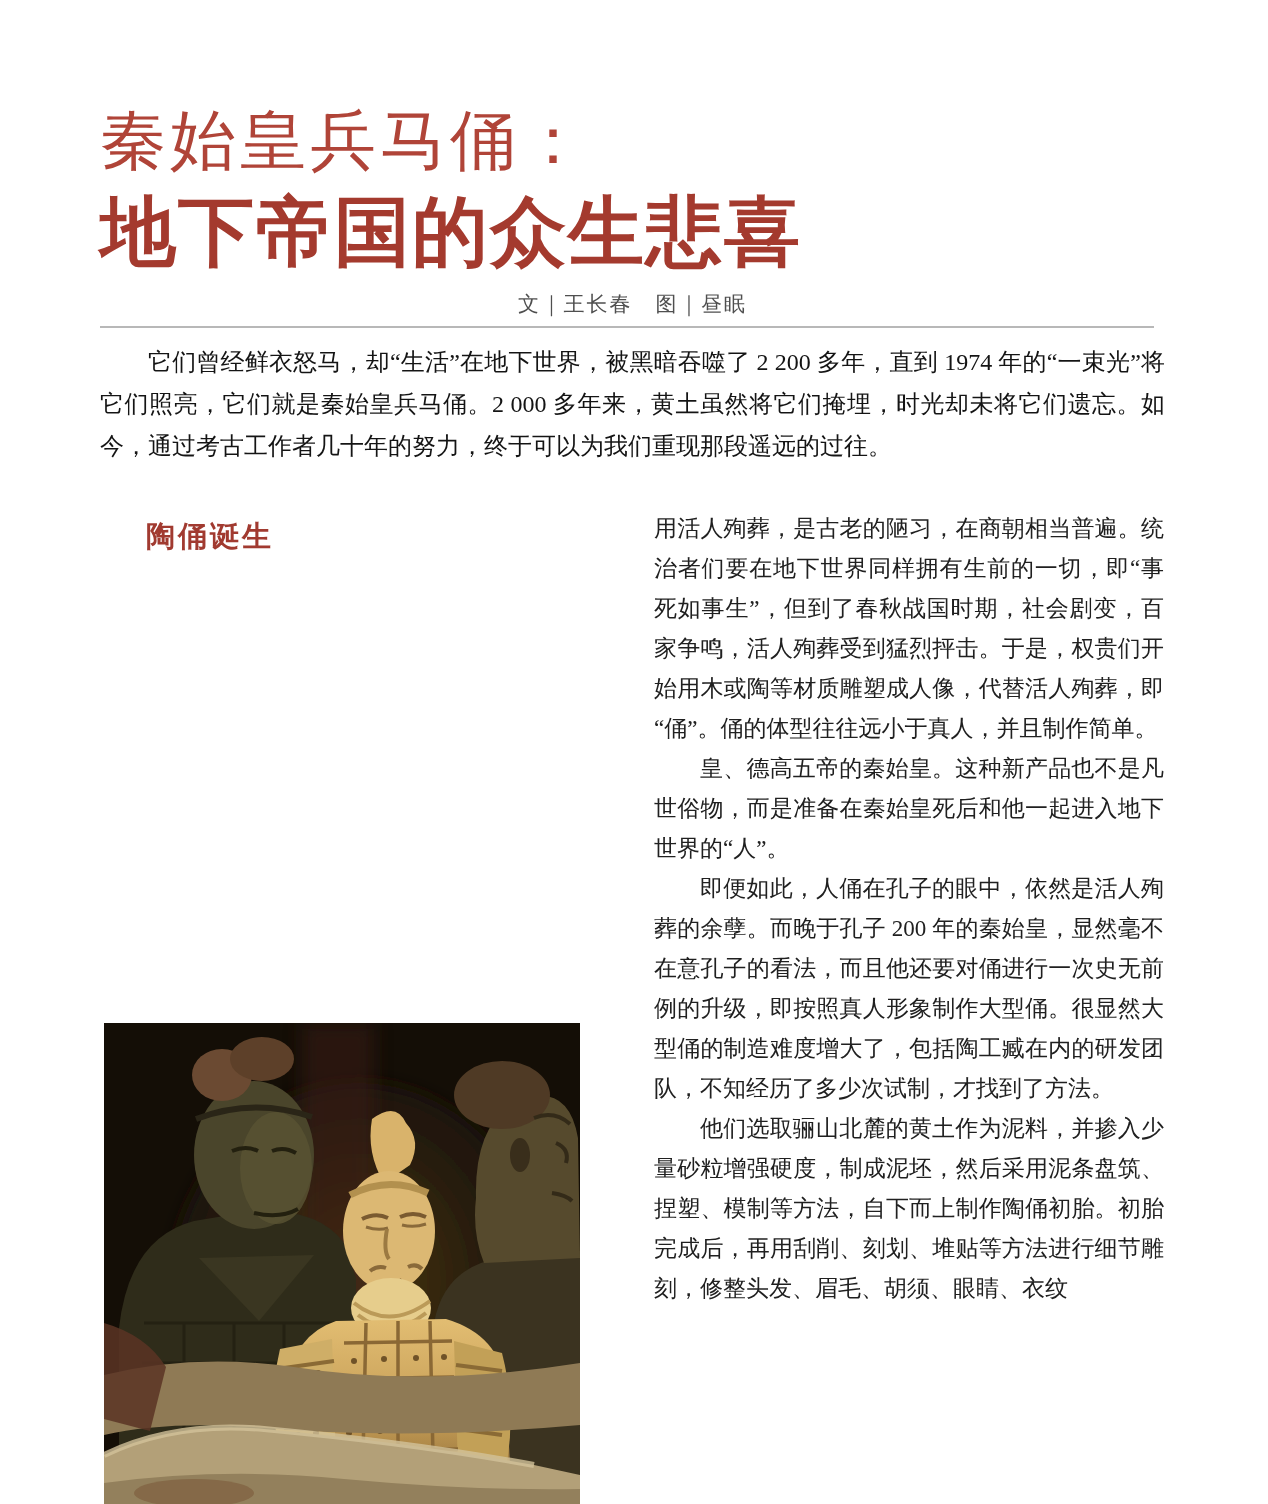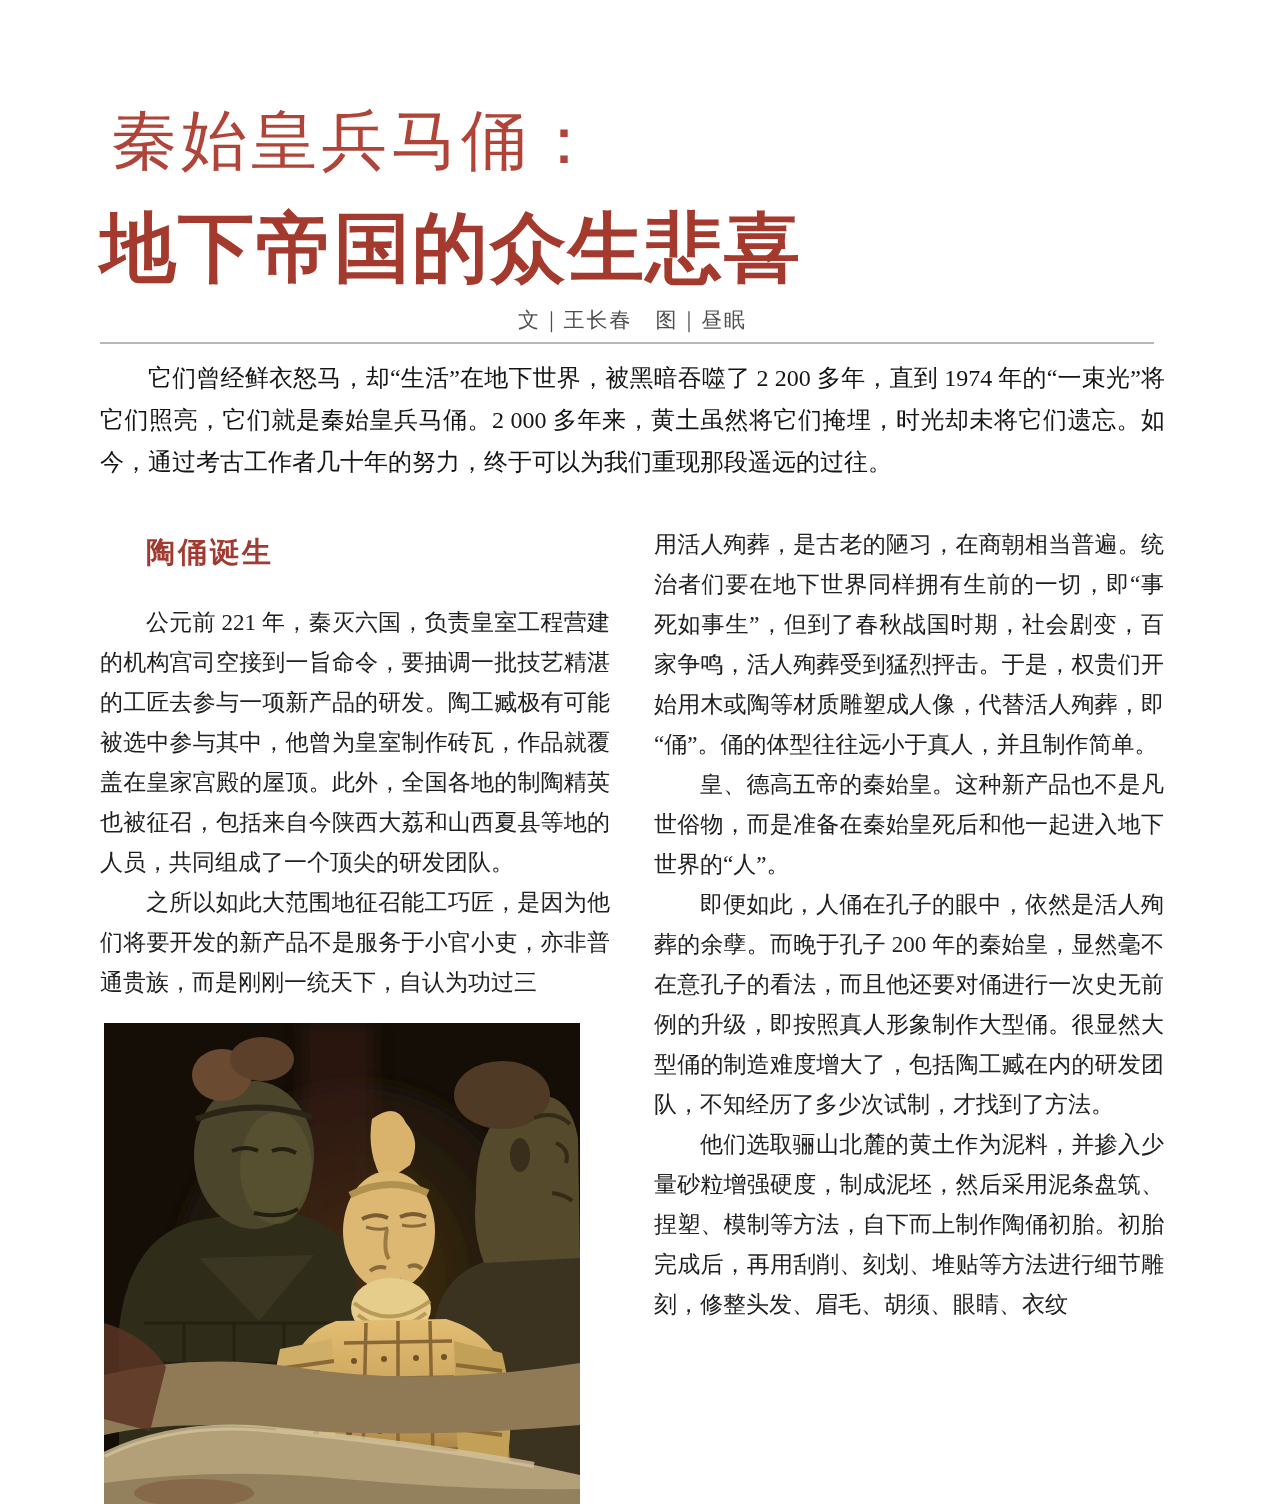--- a/index.html
+++ b/index.html
@@ -17,24 +17,23 @@
   .content{padding:0 103px 0 100px;}
 
   .title-light{
     margin-top:104px;
     font-family:"Liberation Sans",sans-serif;
     font-weight:normal;
     font-size:66px;
     line-height:1.12;
     color:var(--accent-light);
     letter-spacing:4px;
-    margin-left:11px;
   }
   .title-bold{
-    margin-top:30px;
+    margin-top:14px;
     font-family:"Liberation Sans",sans-serif;
     font-weight:bold;
     font-size:76px;
     line-height:1.05;
     color:var(--accent-bold);
     letter-spacing:2px;
   }
   .byline{
     margin-top:18px;
     text-align:center;
@@ -102,24 +101,20 @@
     <h1 class="title-bold">地下帝国的众生悲喜</h1>
 
     <div class="byline">文｜王长春　图｜昼眠</div>
     <hr class="rule">
 
     <p class="intro">它们曾经鲜衣怒马，却“生活”在地下世界，被黑暗吞噬了 2 200 多年，直到 1974 年的“一束光”将它们照亮，它们就是秦始皇兵马俑。2 000 多年来，黄土虽然将它们掩埋，时光却未将它们遗忘。如今，通过考古工作者几十年的努力，终于可以为我们重现那段遥远的过往。</p>
 
     <div class="columns">
       <div class="col col-left">
         <h2 class="section-heading">陶俑诞生</h2>
-        <div>
-            <p class="body-text">公元前 221 年，秦灭六国，负责皇室工程营建的机构宫司空接到一旨命令，要抽调一批技艺精湛的工匠去参与一项新产品的研发。陶工臧极有可能被选中参与其中，他曾为皇室制作砖瓦，作品就覆盖在皇家宫殿的屋顶。此外，全国各地的制陶精英也被征召，包括来自今陕西大荔和山西夏县等地的人员，共同组成了一个顶尖的研发团队。</p>
-            <p class="body-text">之所以如此大范围地征召能工巧匠，是因为他们将要开发的新产品不是服务于小官小吏，亦非普通贵族，而是刚刚一统天下，自认为功过三</p>
-          </div>
       </div>
       <div class="col col-right" data-first-flush="">
         <div>
             <p class="body-text">用活人殉葬，是古老的陋习，在商朝相当普遍。统治者们要在地下世界同样拥有生前的一切，即“事死如事生”，但到了春秋战国时期，社会剧变，百家争鸣，活人殉葬受到猛烈抨击。于是，权贵们开始用木或陶等材质雕塑成人像，代替活人殉葬，即“俑”。俑的体型往往远小于真人，并且制作简单。</p>
             <p class="body-text">皇、德高五帝的秦始皇。这种新产品也不是凡世俗物，而是准备在秦始皇死后和他一起进入地下世界的“人”。</p>
             <p class="body-text">即便如此，人俑在孔子的眼中，依然是活人殉葬的余孽。而晚于孔子 200 年的秦始皇，显然毫不在意孔子的看法，而且他还要对俑进行一次史无前例的升级，即按照真人形象制作大型俑。很显然大型俑的制造难度增大了，包括陶工臧在内的研发团队，不知经历了多少次试制，才找到了方法。</p>
             <p class="body-text">他们选取骊山北麓的黄土作为泥料，并掺入少量砂粒增强硬度，制成泥坯，然后采用泥条盘筑、捏塑、模制等方法，自下而上制作陶俑初胎。初胎完成后，再用刮削、刻划、堆贴等方法进行细节雕刻，修整头发、眉毛、胡须、眼睛、衣纹</p>
           </div>
       </div>
     </div>

